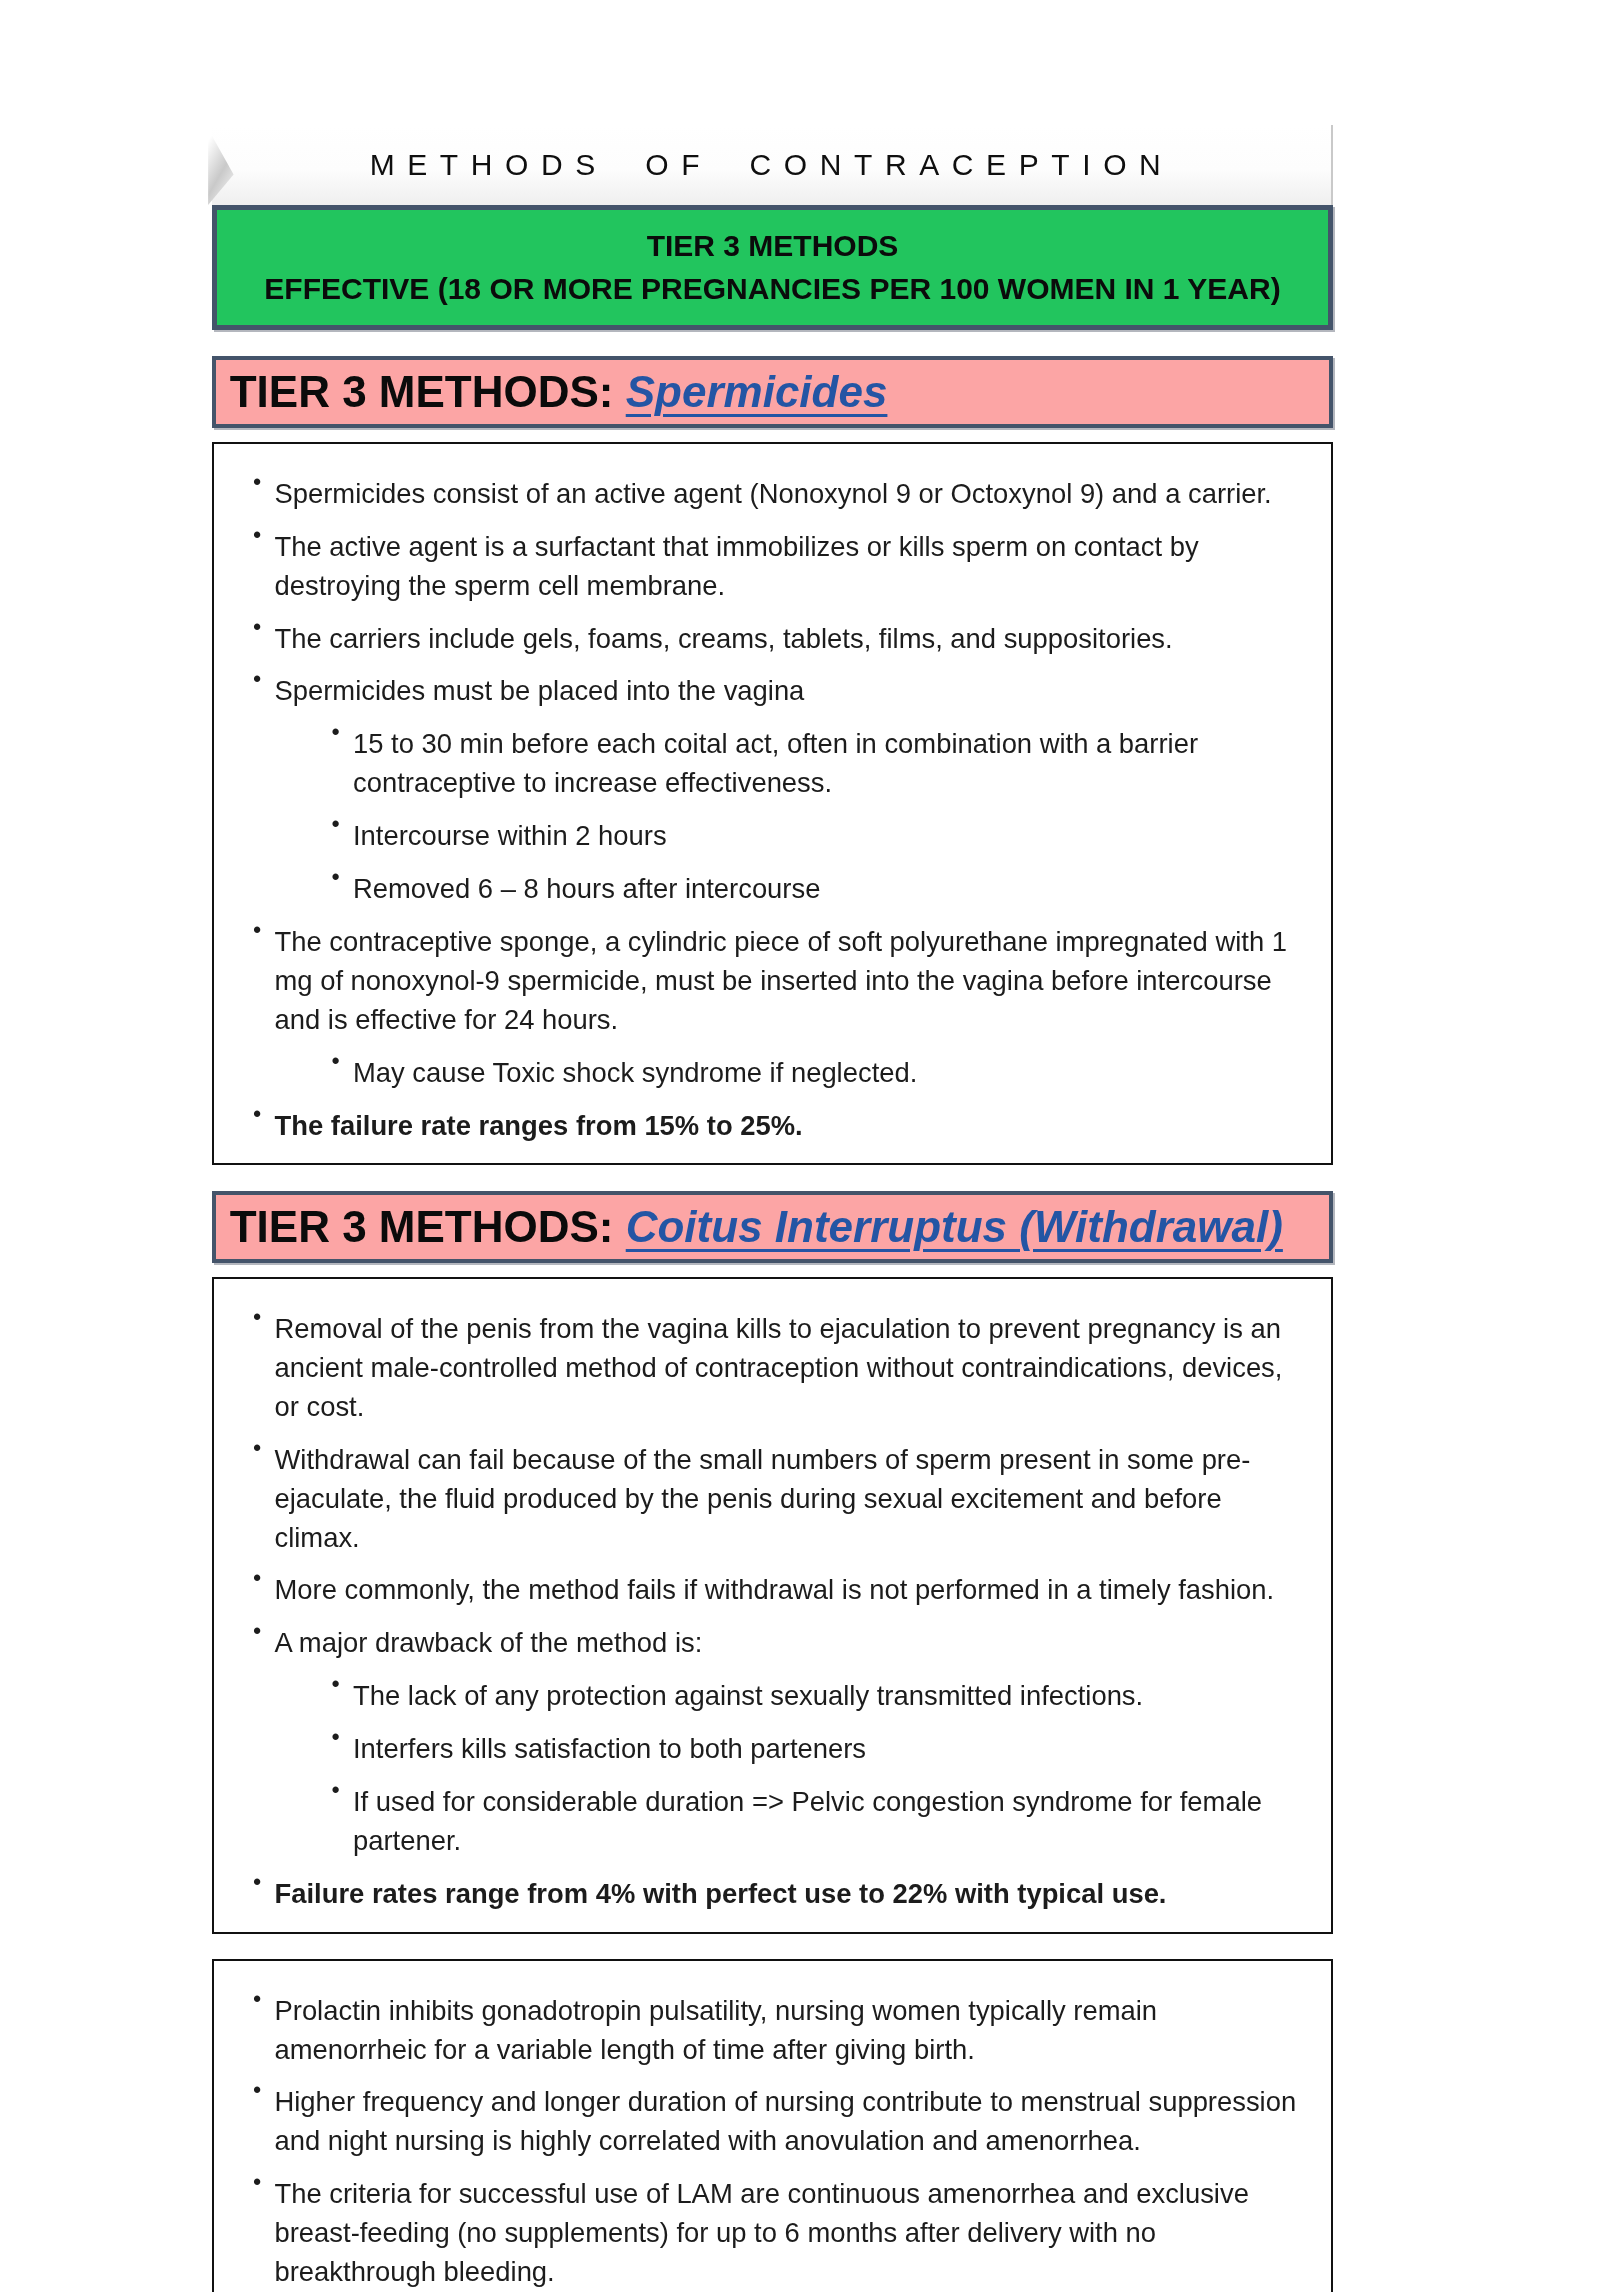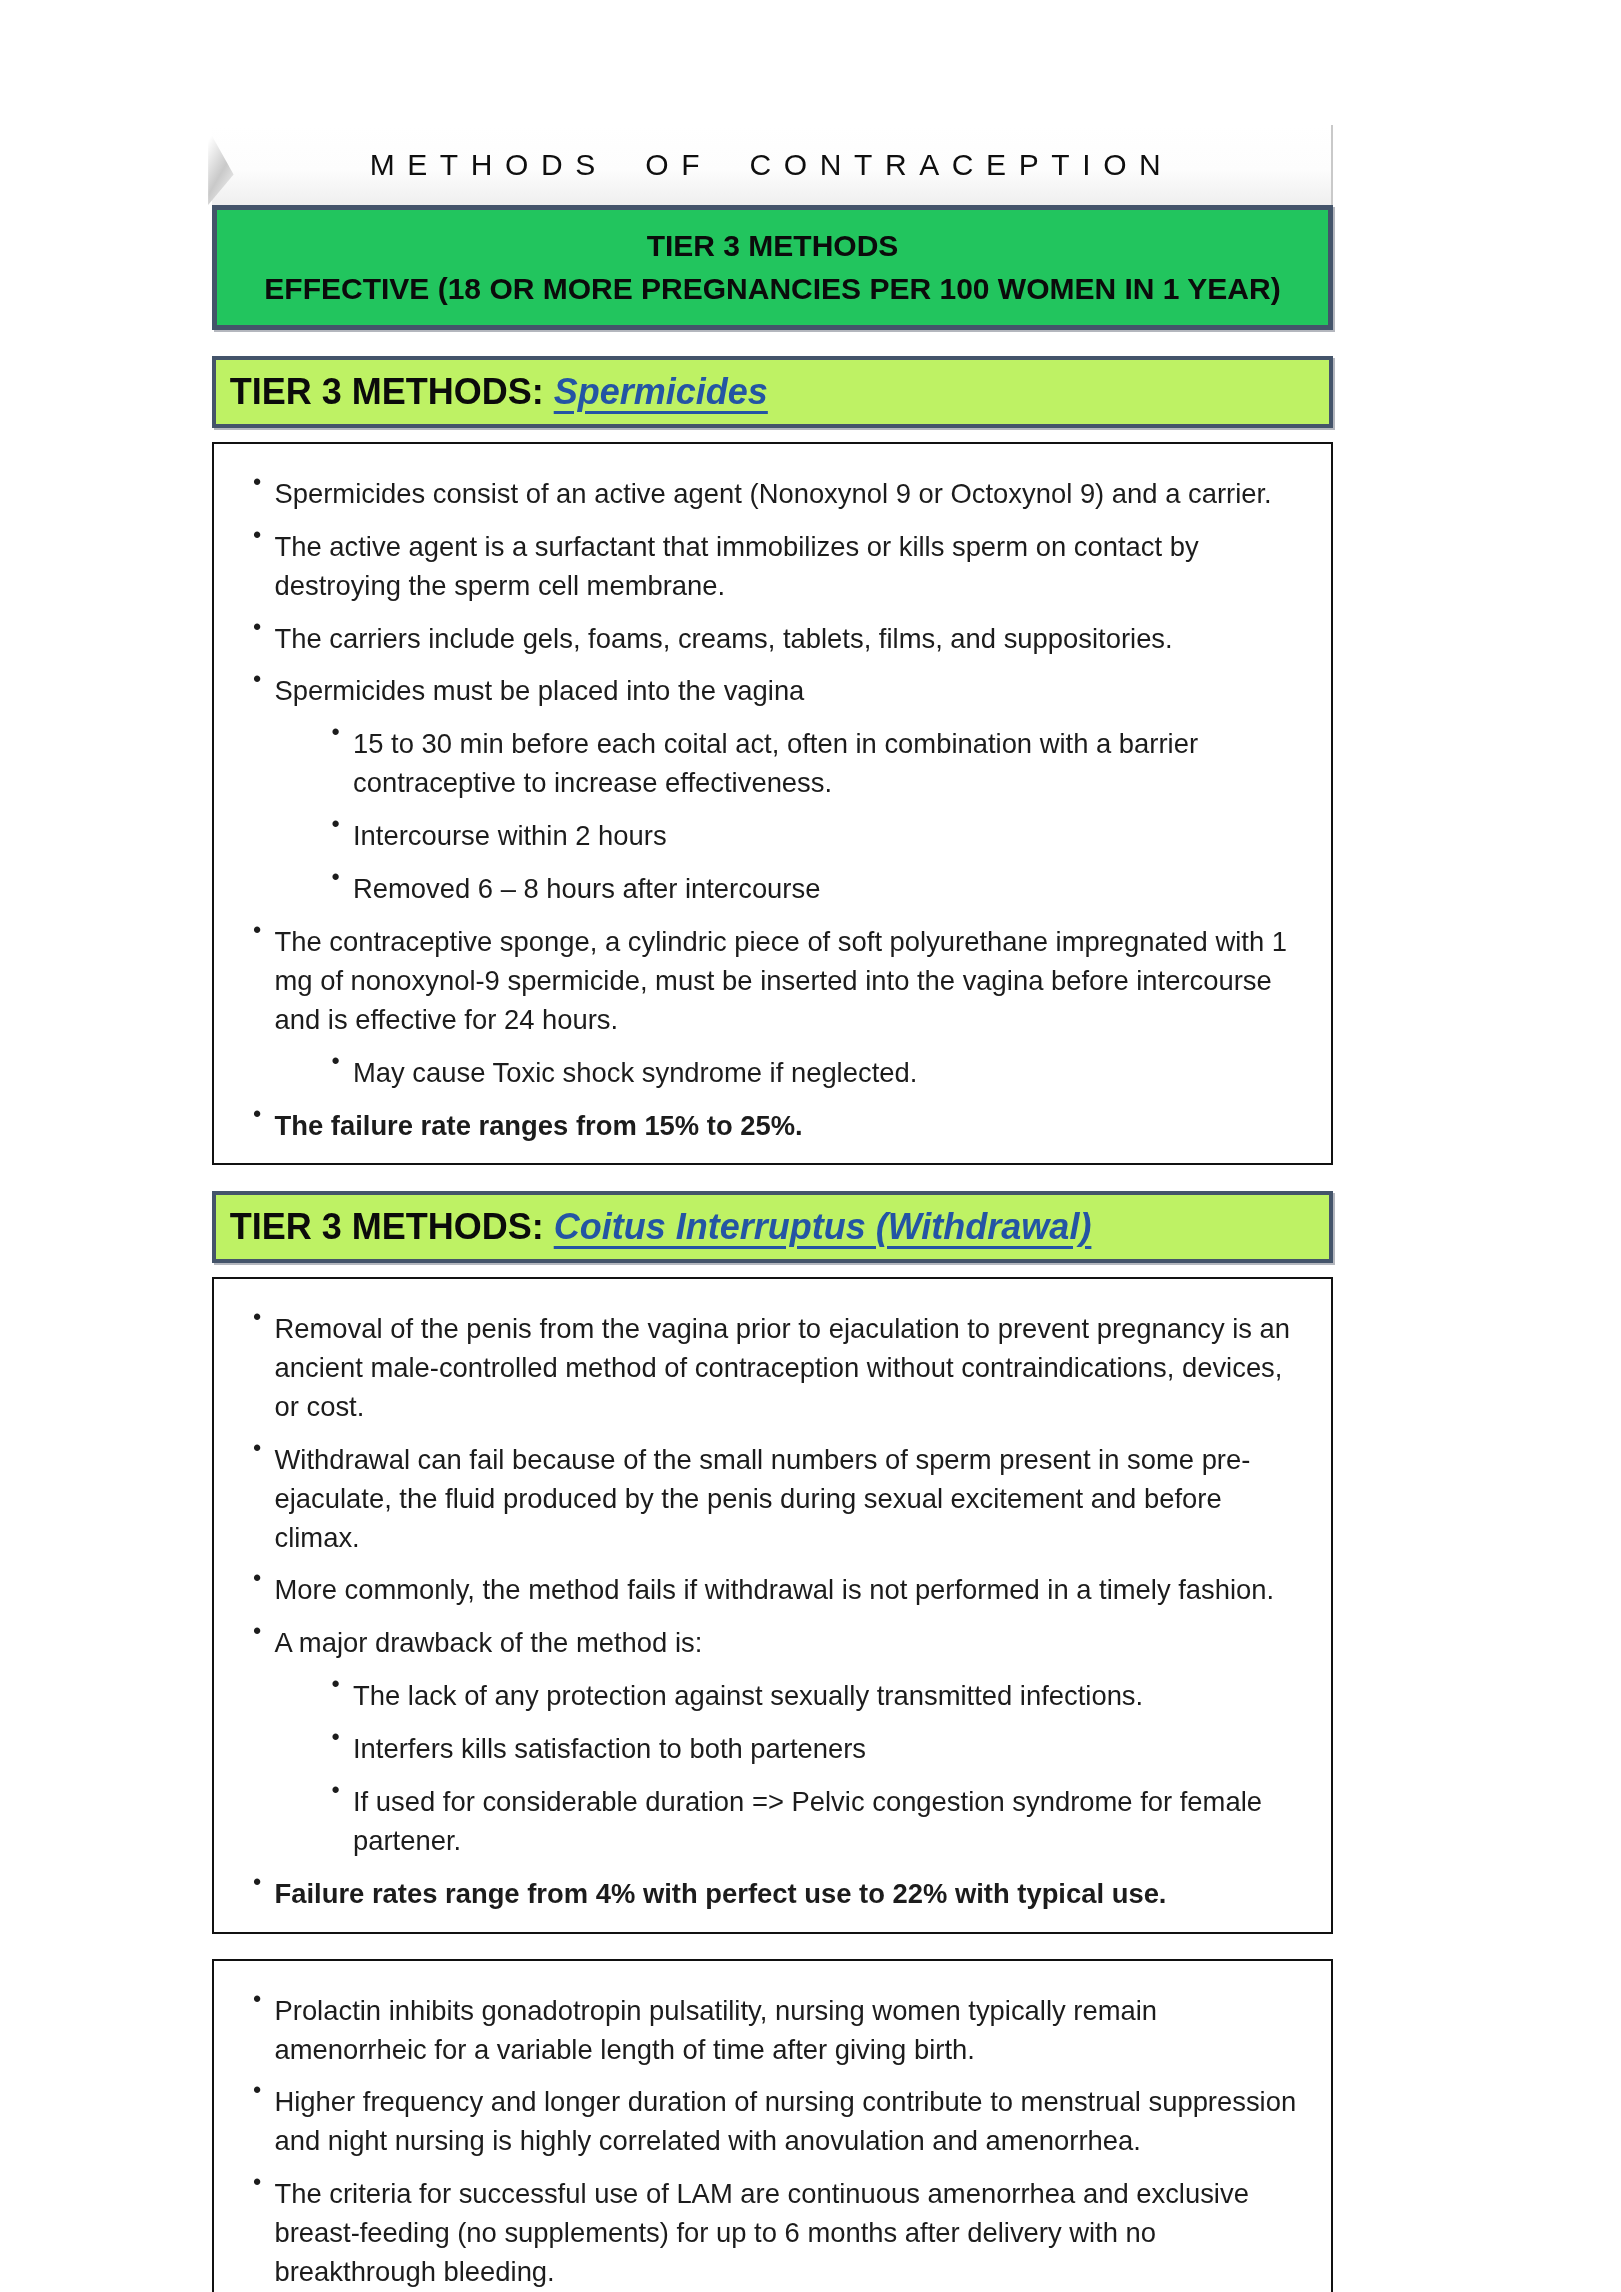--- a/index.html
+++ b/index.html
@@ -34,24 +34,24 @@
     background:#22c55e;
     text-align:center;padding:13.7px 9.8px 15.7px 9.8px;
     box-shadow:2px 2px 0 rgba(40,50,70,0.35);
   }
   .tier-banner .line{font-weight:bold;font-size:30px;line-height:43px;color:#0b0b0b;}
 
   
   .section{margin-top:25.5px;}
   .section-header{
     border:4.9px solid var(--accent,#44546A);
-    background:#bef264;
+    background:#fca5a5;
     padding:9.8px 13.7px 11.8px 13.7px;
     box-shadow:2px 2px 0 rgba(40,50,70,0.35);
-    font-size:36px;line-height:43px;white-space:nowrap;
+    font-size:44px;line-height:43px;white-space:nowrap;
   }
   .section-header .prefix{font-weight:bold;color:#0b0b0b;}
   .section-header .hlink{
     font-weight:bold;font-style:italic;color:var(--link,#2455A4);
     text-decoration:underline;text-decoration-thickness:2.9px;text-underline-offset:6.9px;
     cursor:pointer;
   }
 
   
   .section-body{
@@ -140,21 +140,21 @@
   </div>
 
   <div class="section">
     <div class="section-header">
       <span class="prefix">TIER 3 METHODS: </span>
       <span class="hlink">Coitus Interruptus (Withdrawal)</span>
     </div>
     <div class="section-body">
             <div class="bullet level1">
               <span class="marker">•</span>
-              <span class="btxt">Removal of the penis from the vagina prior to ejaculation to prevent pregnancy is an ancient male-controlled method of contraception without contraindications, devices, or cost.</span>
+              <span class="btxt">Removal of the penis from the vagina kills to ejaculation to prevent pregnancy is an ancient male-controlled method of contraception without contraindications, devices, or cost.</span>
             </div>
             <div class="bullet level1">
               <span class="marker">•</span>
               <span class="btxt">Withdrawal can fail because of the small numbers of sperm present in some pre-ejaculate, the fluid produced by the penis during sexual excitement and before climax.</span>
             </div>
             <div class="bullet level1">
               <span class="marker">•</span>
               <span class="btxt">More commonly, the method fails if withdrawal is not performed in a timely fashion.</span>
             </div>
             <div class="bullet level1">

